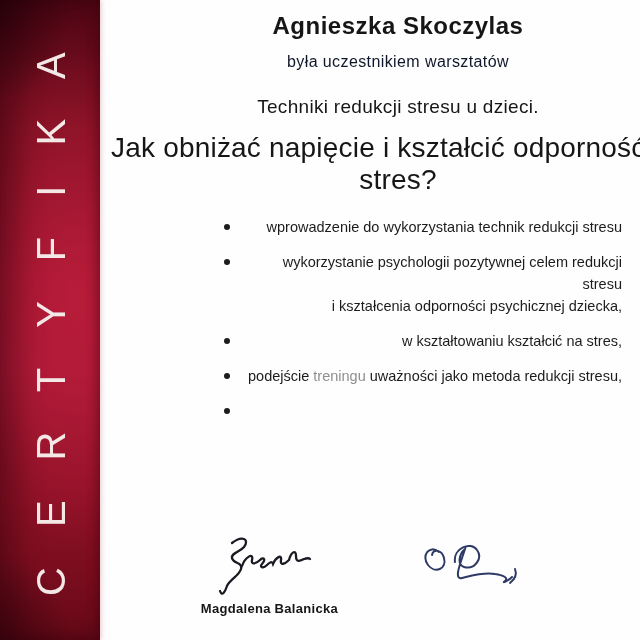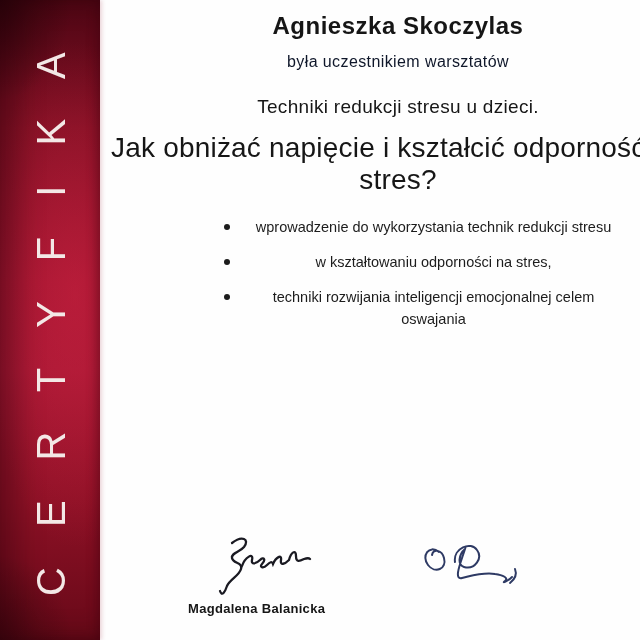--- a/index.html
+++ b/index.html
@@ -42,33 +42,33 @@
   
   .content{position:absolute;left:100px;top:3px;width:596px;height:640px;text-align:center;}
   .name{position:absolute;top:9px;left:0;width:100%;font-size:24px;font-weight:700;letter-spacing:.5px;}
   .subtitle{position:absolute;top:50px;left:0;width:100%;font-size:16px;font-weight:400;color:#0f172a;letter-spacing:.4px;}
   .title1{position:absolute;top:93px;left:0;width:100%;font-size:19px;font-weight:400;letter-spacing:.3px;}
   .title2{position:absolute;top:129px;left:0;width:100%;font-size:28px;font-weight:400;letter-spacing:.2px;}
   .intro{position:absolute;top:169px;left:0;width:100%;font-size:15px;font-weight:700;letter-spacing:.2px;}
   
   .bullets{
     position:absolute;left:122px;top:213px;width:400px;list-style:none;
-    text-align:center;font-size:14.5px;line-height:22px;color:#1c1c1c;
+    text-align:right;font-size:14.5px;line-height:22px;color:#1c1c1c;
   }
   .bullets li{position:relative;padding-left:23px;margin-bottom:13px;}
   .bullets li .dot{
     position:absolute;left:2px;top:8px;width:6px;height:6px;border-radius:50%;background:#1c1c1c;
   }
   .bullets .ln{display:block;}
   .gray-word{color:var(--ink-gray);}
   
   .sig-svg{position:absolute;}
   .sig-left-svg{left:98px;top:530px;color:var(--sig-left);}
   .sig-right-svg{left:315px;top:533px;color:var(--sig-right);}
-  .sig-name{position:absolute;top:598px;font-size:13px;font-weight:700;text-align:left;letter-spacing:.3px;}
+  .sig-name{position:absolute;top:598px;font-size:13px;font-weight:700;text-align:right;letter-spacing:.3px;}
   .sig-name.left{left:88px;width:150px;}
   .sig-name.right{left:283px;width:160px;}
 </style>
 </head>
 <body>
 
 <div id="page">
 
   <div class="sidebar">
     <div class="sidebar-word">CERTYFIKA</div>
@@ -82,25 +82,33 @@
     <div class="title1">Techniki redukcji stresu u dzieci.</div>
     <div class="title2">Jak obniżać napięcie i kształcić odporność na stres?</div>
 
     <ul class="bullets">
       <li>
         <span class="dot"></span>
         <span class="ln">wprowadzenie do wykorzystania technik redukcji stresu</span>
       </li>
       <li>
         <span class="dot"></span>
-        <span class="ln">w kształtowaniu odporności na stres,</span>
+        <span class="ln">wykorzystanie psychologii pozytywnej celem redukcji stresu</span>
+        <span class="ln">i kształcenia odporności psychicznej dziecka,</span>
       </li>
       <li>
         <span class="dot"></span>
-        <span class="ln">techniki rozwijania inteligencji emocjonalnej celem oswajania</span>
+        <span class="ln">w kształtowaniu kształcić na stres,</span>
+      </li>
+      <li>
+        <span class="dot"></span>
+        <span>podejście </span><span class="gray-word">treningu</span><span> uważności jako metoda redukcji stresu,</span>
+      </li>
+      <li>
+        <span class="dot"></span>
       </li>
     </ul>
 
     <svg class="sig-svg sig-left-svg" width="115" height="68" viewBox="0 0 115 68" fill="none">
       <path d="M34,10 C44,2 52,6 46,14 C42,19 33,20 34,25 C35,31 45,29 43,36 C41,43 32,46 29,53 C27,59 24,64 22,58" stroke="currentColor" stroke-width="2.3" stroke-linecap="round" fill="none"></path>
       <path d="M44,33 C47,24 56,19 54,27 C53,32 58,31 62,27 C66,23 68,27 64,31 C61,34 65,36 69,32 C72,29 74,28 75,31 C78,24 84,21 83,27 C82,33 87,31 91,27 C93,19 98,16 98,23 C98,30 102,28 106,26 C109,25 111,25 112,26" stroke="currentColor" stroke-width="2.3" stroke-linecap="round" fill="none"></path>
     </svg>
 
     <svg class="sig-svg sig-right-svg" width="110" height="60" viewBox="0 0 110 60" fill="none">
       <path d="M24,16 C14,8 6,20 13,29 C20,38 32,33 29,22 C27,14 18,12 17,19" stroke="currentColor" stroke-width="2" stroke-linecap="round" fill="none"></path>

